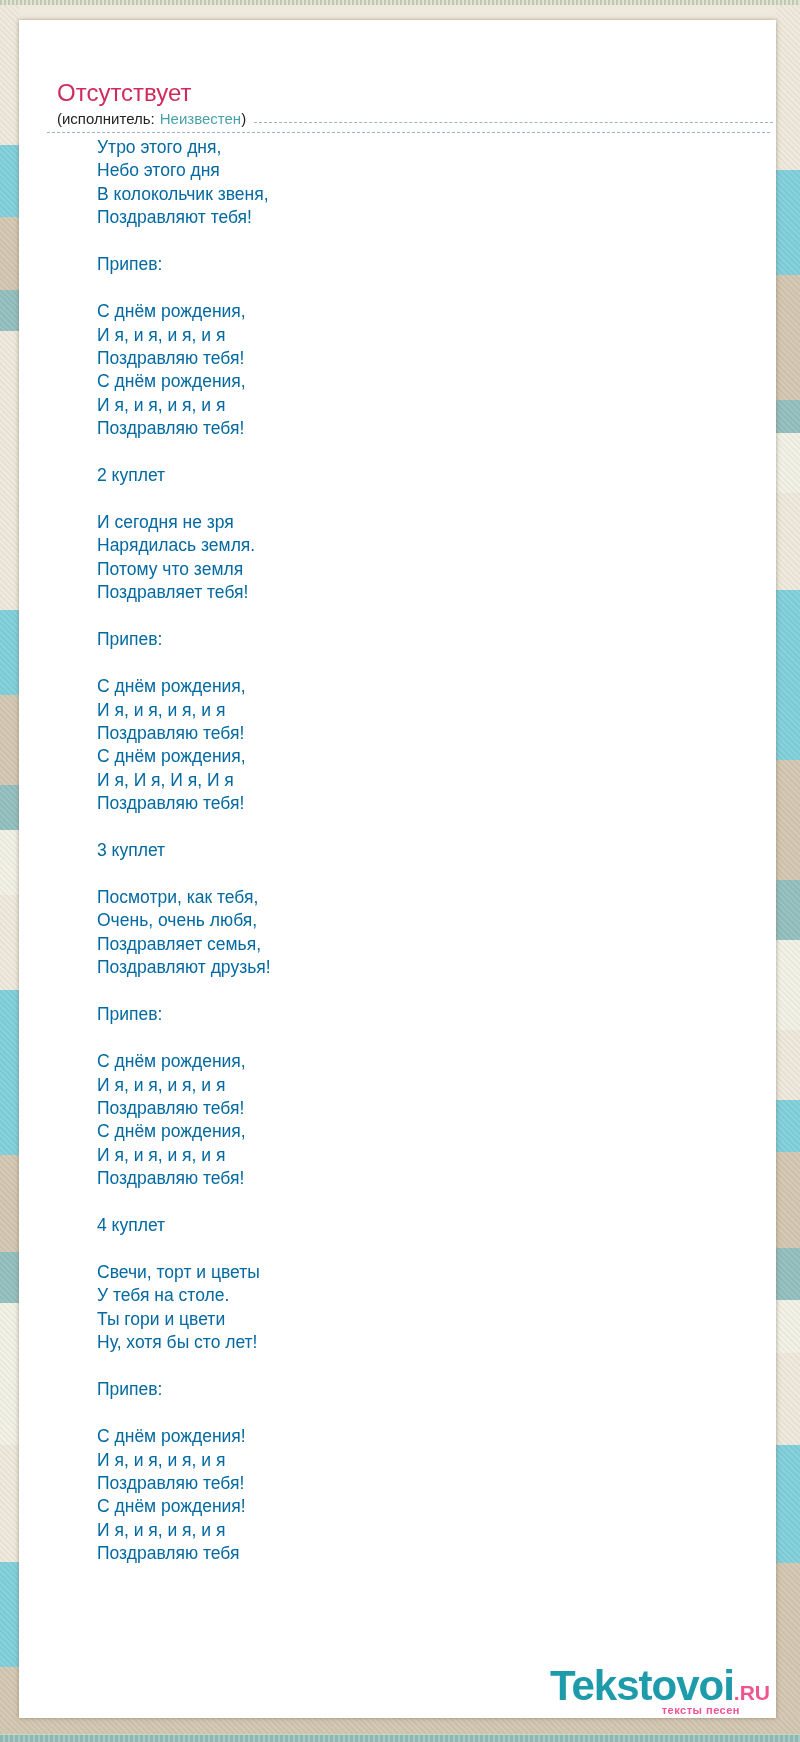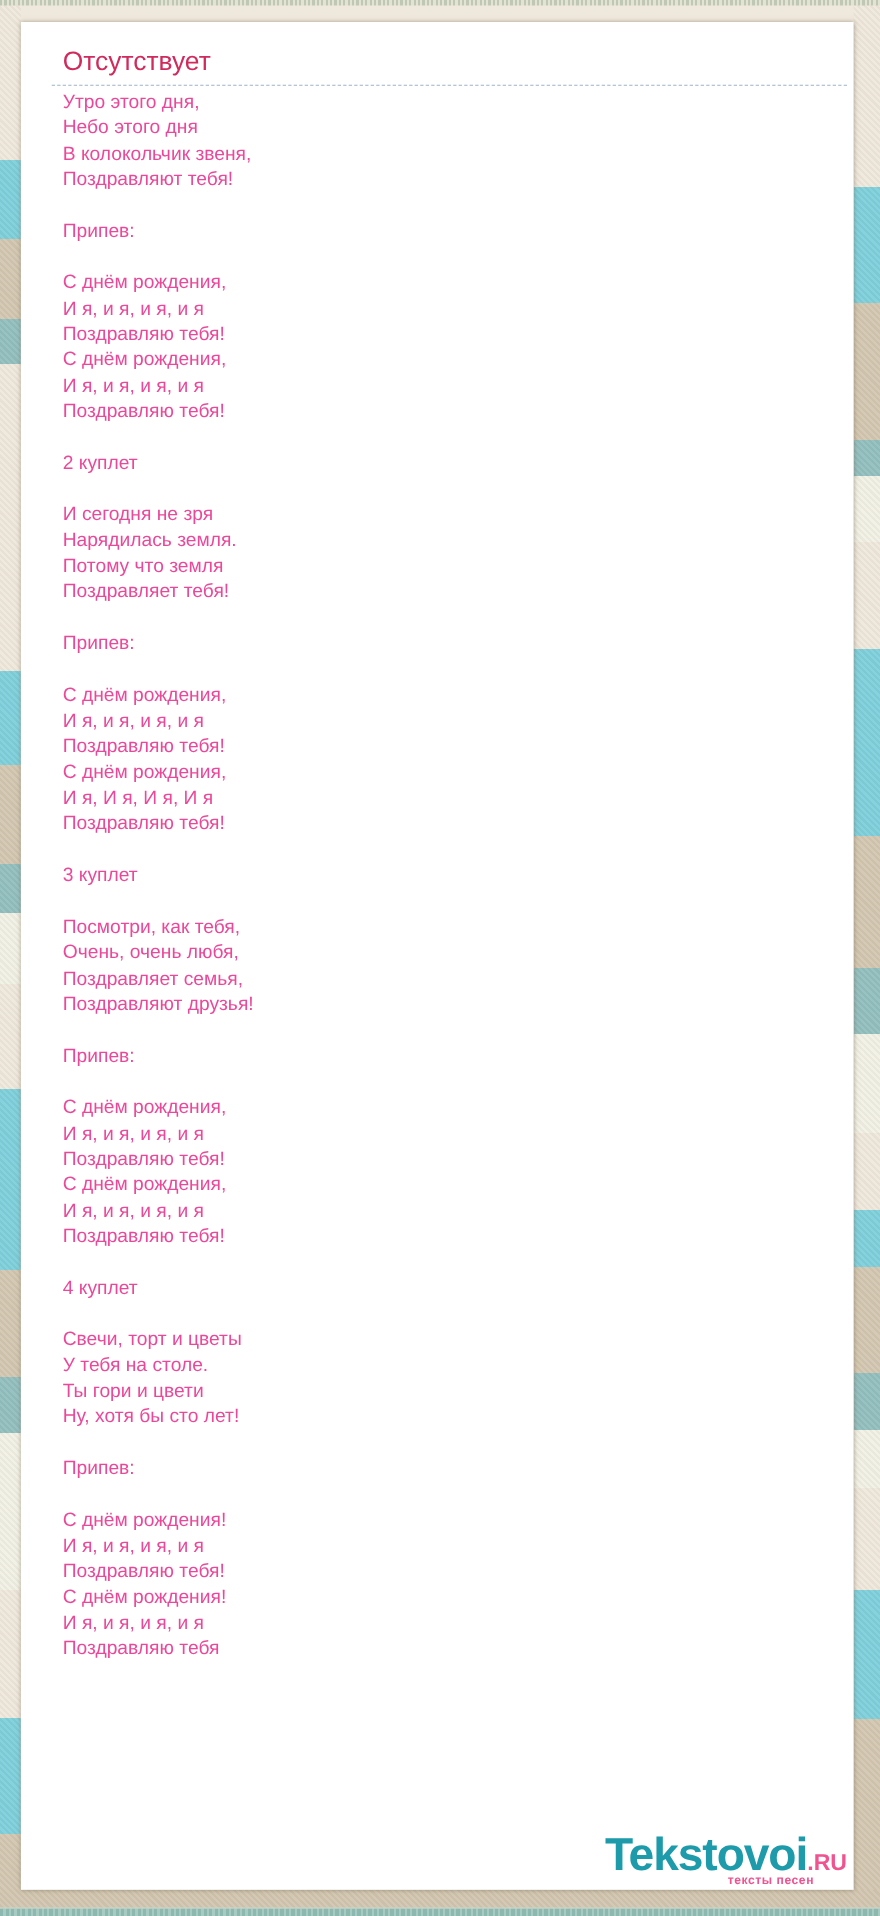--- a/index.html
+++ b/index.html
@@ -71,43 +71,44 @@
     position: absolute; bottom: 0; left: 0; right: 0; height: 8px; z-index: 2;
     background: repeating-linear-gradient(90deg, #8cb8b0 0 3px, #a7cac2 3px 5px);
     border-top: 1px solid #c2d8d0;
   }
   
   .content {
     position: absolute; left: 19px; top: 20px; width: 757px; height: 1698px;
     background: #ffffff; z-index: 1;
     box-shadow: 0 0 4px rgba(105, 95, 75, 0.55);
   }
-  .header { padding: 22px 3px 0 19px; }
+  .header { padding: 22px 3px 0 19px; margin-top: 36px; }
   .song-title {
     font-size: 24px; font-weight: normal; line-height: 30px;
     color: #d02b5c; padding-left: 19px; letter-spacing: 0;
   }
   .artist-row {
     display: flex; align-items: flex-end;
     font-size: 15px; line-height: 17px; color: #222;
     padding-left: 19px; margin-top: 2px;
   }
   .artist-link { color: #46a1ab; text-decoration: none; cursor: pointer; }
   .artist-filler {
     flex: 1 1 auto; height: 1px; margin: 0 0 4px 8px;
     border-bottom: 1px dashed #9db3c7;
   }
   .dashed-separator {
     border-top: 1px dashed #9db3c7; height: 0;
     margin: 5px 3px 0 9px;
   }
   .lyrics {
     white-space: pre-line;
-    font-size: 17.5px; line-height: 23.43px; color: #ec4899;
+    font-size: 17.5px; line-height: 23.43px; color: #0369a1;
     padding: 3px 20px 0 38px;
+    margin-left: 40px;
   }
   
   .logo {
     position: absolute; right: 6px; bottom: 2px; z-index: 3;
     text-align: right; cursor: pointer; line-height: 1;
   }
   .logo-main {
     font-size: 42px; font-weight: bold; letter-spacing: -1px;
     color: #1d9baa; display: inline;
   }
@@ -126,20 +127,27 @@
 <div class="strip strip-left"></div>
 <div class="strip strip-right"></div>
 <div class="bottom-band"></div>
 <div class="page-edge-top"></div>
 <div class="page-edge-bottom"></div>
 
 <div class="content">
 
   <div class="header">
     <h1 class="song-title">Отсутствует</h1>
+    <div class="artist-row">
+      <span>(исполнитель:</span>
+      <span style="width:5px"></span>
+      <a class="artist-link">Неизвестен</a>
+      <span>)</span>
+      <span class="artist-filler"></span>
+    </div>
     <div class="dashed-separator"></div>
   </div>
 
   <div class="lyrics">Утро этого дня,
 Небо этого дня
 В колокольчик звеня,
 Поздравляют тебя!
 
 Припев:
 

